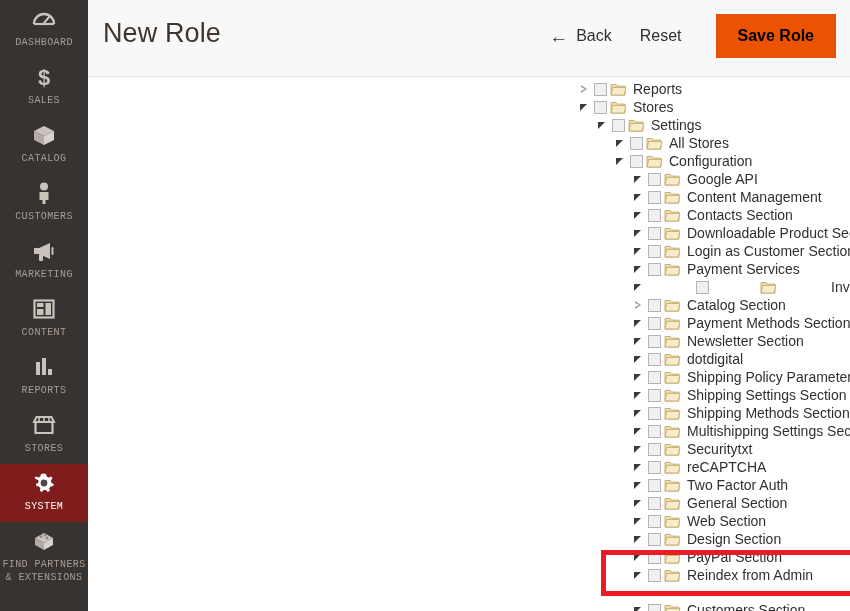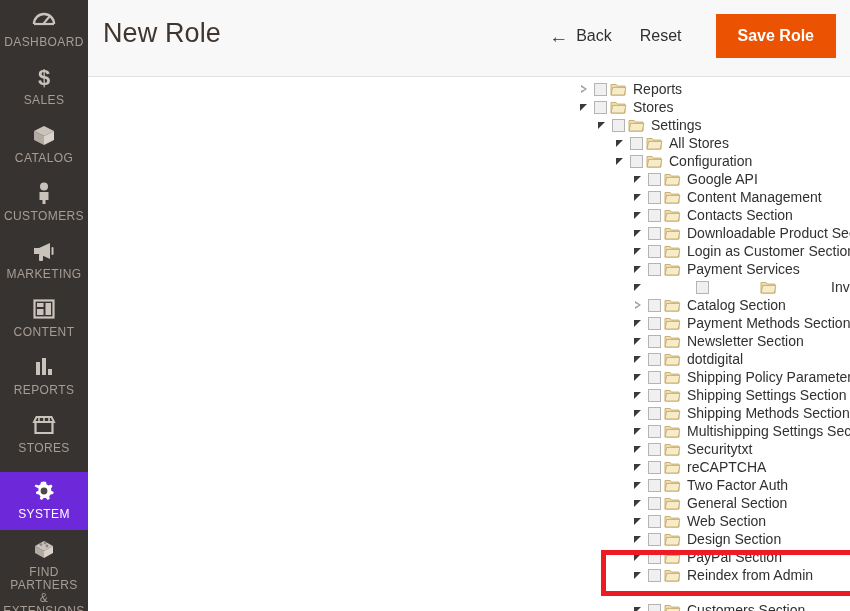--- a/index.html
+++ b/index.html
@@ -19,36 +19,37 @@
     overflow: hidden;
   }
   .nav-item {
     position: relative;
     width: 88px;
     padding: 7px 2px 9px 2px;
     text-align: center;
     color: #a79d95;
     cursor: pointer;
   }
-  .nav-item.active { background: #6d28d9; margin-top: 8px; }
+  .nav-item.active { background: #7f1d1d; }
   .nav-item .nav-icon {
     display: block;
     height: 26px;
     line-height: 26px;
     margin-bottom: 3px;
     color: #cac3bc;
   }
   .nav-item.active .nav-icon { color: #ffffff; }
   .nav-item .nav-label {
     display: block;
-    font-size: 12px;
+    font-size: 10px;
     letter-spacing: .4px;
     line-height: 13px;
     color: #a79d95;
     white-space: pre-line;
+    font-family: Liberation Mono, monospace;
   }
   .nav-item.active .nav-label { color: #ffffff; }
   .nav-item svg { display: block; margin: 0 auto; }
 
   
   #main {
     position: absolute; left: 88px; top: 0;
     width: 762px; height: 611px;
     background: #ffffff;
   }
@@ -85,21 +86,21 @@
     font-family: "Liberation Sans", sans-serif;
     font-size: 16px;
     color: #303030;
     padding: 10px 14px;
     cursor: pointer;
   }
   .btn-link .arrow-left { font-size: 19px; line-height: 1; color: #303030; }
   .btn-primary {
     background: #eb5202;
     border: none;
-    color: #ffffff;
+    color: #000000;
     font-family: "Liberation Sans", sans-serif;
     font-size: 16px;
     font-weight: bold;
     padding: 13px 22px;
     margin-left: 20px;
     cursor: pointer;
   }
 
   
   #tree {

